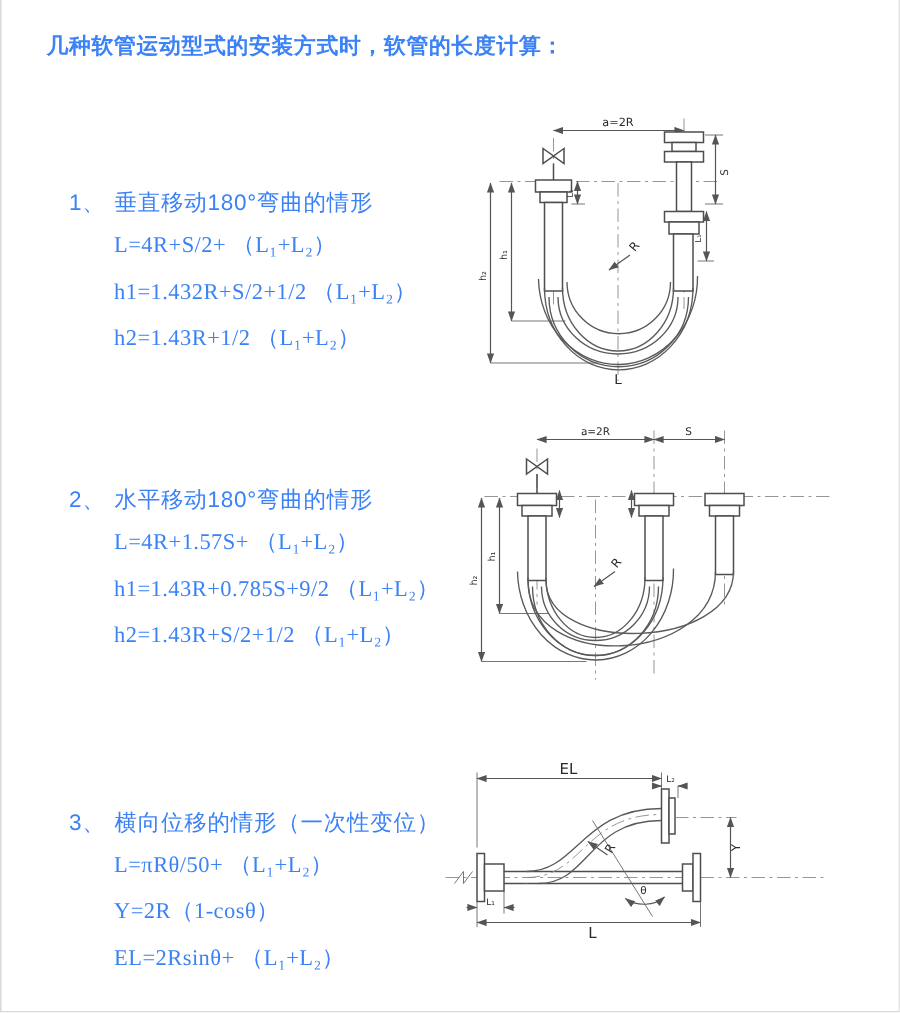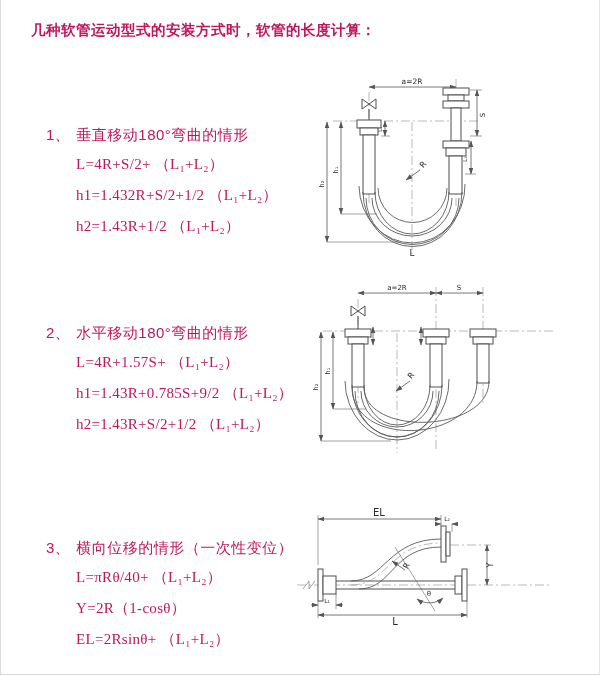--- a/index.html
+++ b/index.html
@@ -1,19 +1,19 @@
 <!DOCTYPE html>
 <html><head>
 <meta charset="utf-8">
 <style>
   html,body{margin:0;padding:0;background:#fff;}
   .page{position:relative;width:600px;height:675px;background:#fff;
         border-left:1px solid #d9d9d9;border-right:1px solid #e6e6e6;border-bottom:1px solid #d9d9d9;
         box-sizing:border-box;overflow:hidden;
-        font-family:"Liberation Sans","DejaVu Sans",sans-serif;color:#be185d;}
+        font-family:"Liberation Sans","DejaVu Sans",sans-serif;color:#3b82f6;}
   .title{position:absolute;left:30px;top:21px;font-size:14.5px;font-weight:600;letter-spacing:0.5px;}
   .section{position:absolute;left:45px;}
   .sec-head{font-size:15px;font-weight:400;letter-spacing:0.5px;white-space:nowrap;margin-top:22px;}
   .sec-num{margin-right:6px;}
   .formulas{margin-top:4px;padding-left:30px;}
   .formula{font-size:15px;line-height:31px;letter-spacing:0.3px;white-space:nowrap;font-family:Liberation Serif, serif;}
   .diagram{position:absolute;}
   svg{display:block;}
   .ln{stroke:#4e4e4e;stroke-width:1;fill:none;}
   .fit{stroke:#4e4e4e;stroke-width:1;fill:#fff;}
@@ -50,21 +50,21 @@
       <div class="formula">h1=1.43R+0.785S+9/2 （L₁+L₂）</div>
       <div class="formula">h2=1.43R+S/2+1/2 （L₁+L₂）</div>
     </div>
   </div>
 
   <div class="section" style="top:517px">
     <div class="sec-head">
       <span class="sec-num">3、</span><span>横向位移的情形（一次性变位）</span>
     </div>
     <div class="formulas">
-      <div class="formula">L=πRθ/40+ （L₁+L₂）</div>
+      <div class="formula">L=πRθ/50+ （L₁+L₂）</div>
       <div class="formula">Y=2R（1-cosθ）</div>
       <div class="formula">EL=2Rsinθ+ （L₁+L₂）</div>
     </div>
   </div>
 
   <div class="diagram" style="left:318px;top:74px">
     <svg width="272" height="186" viewBox="0 0 272 186">
       <defs>
         <marker id="ar1" orient="auto-start-reverse" markerWidth="10" markerHeight="8" refX="8" refY="3">
           <path d="M0,0L8.5,3L0,6Z" fill="#555"></path>

